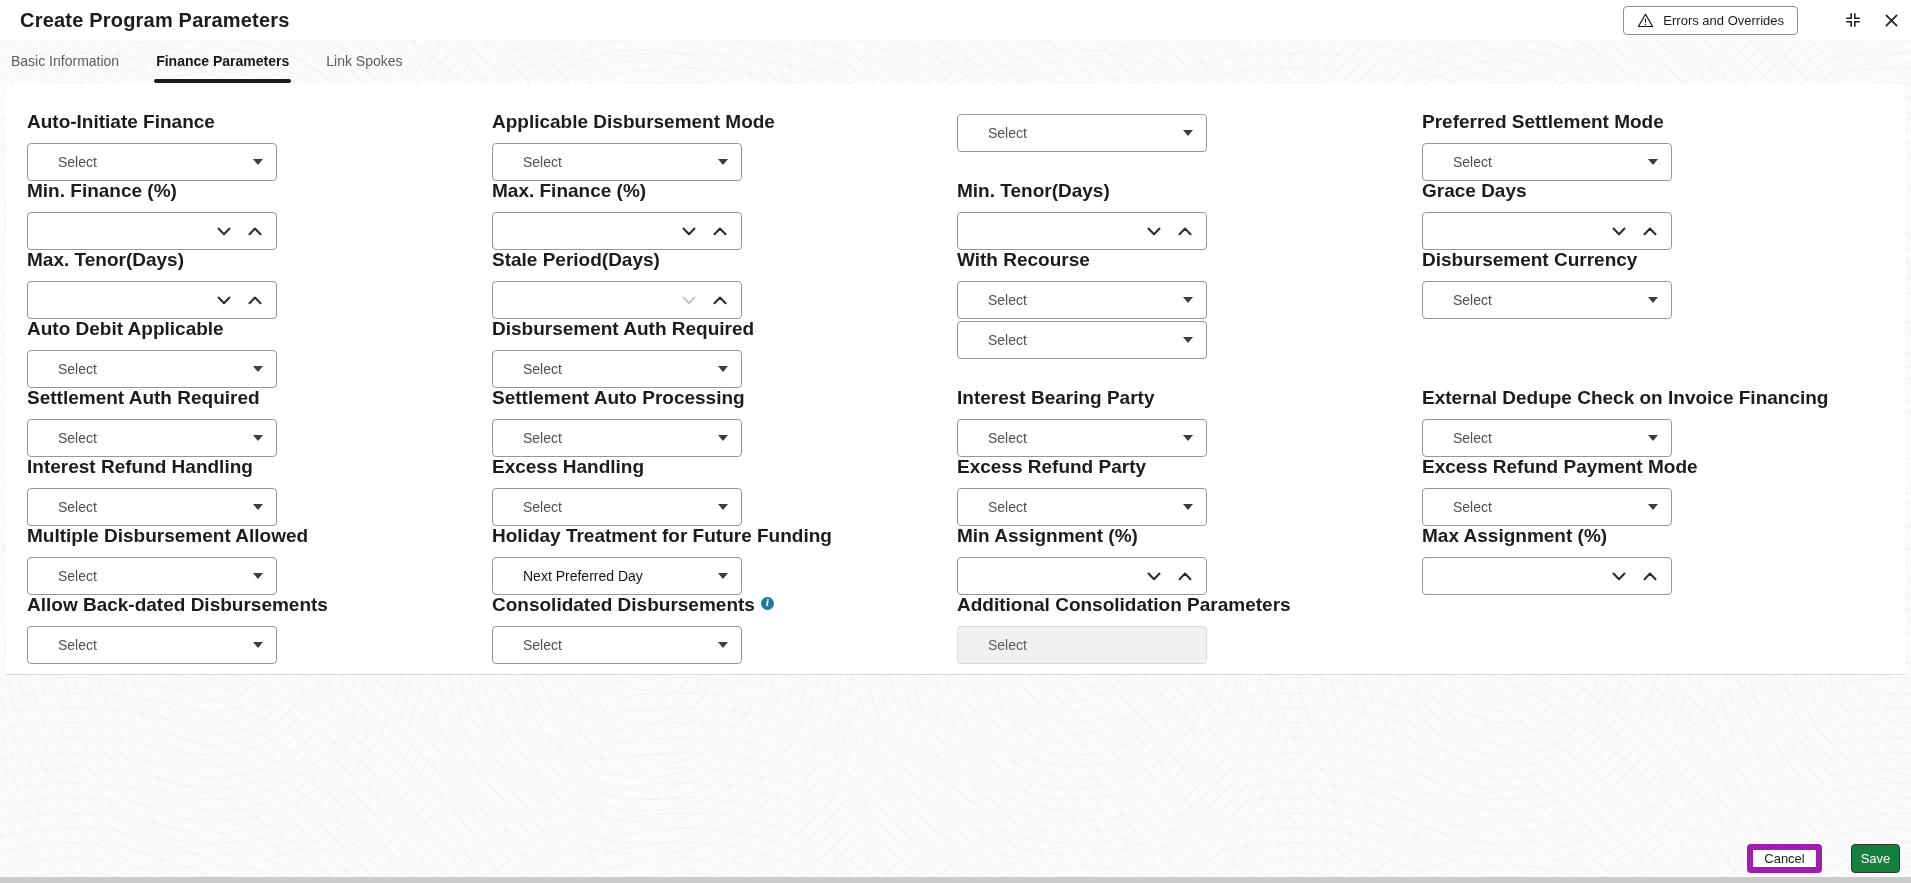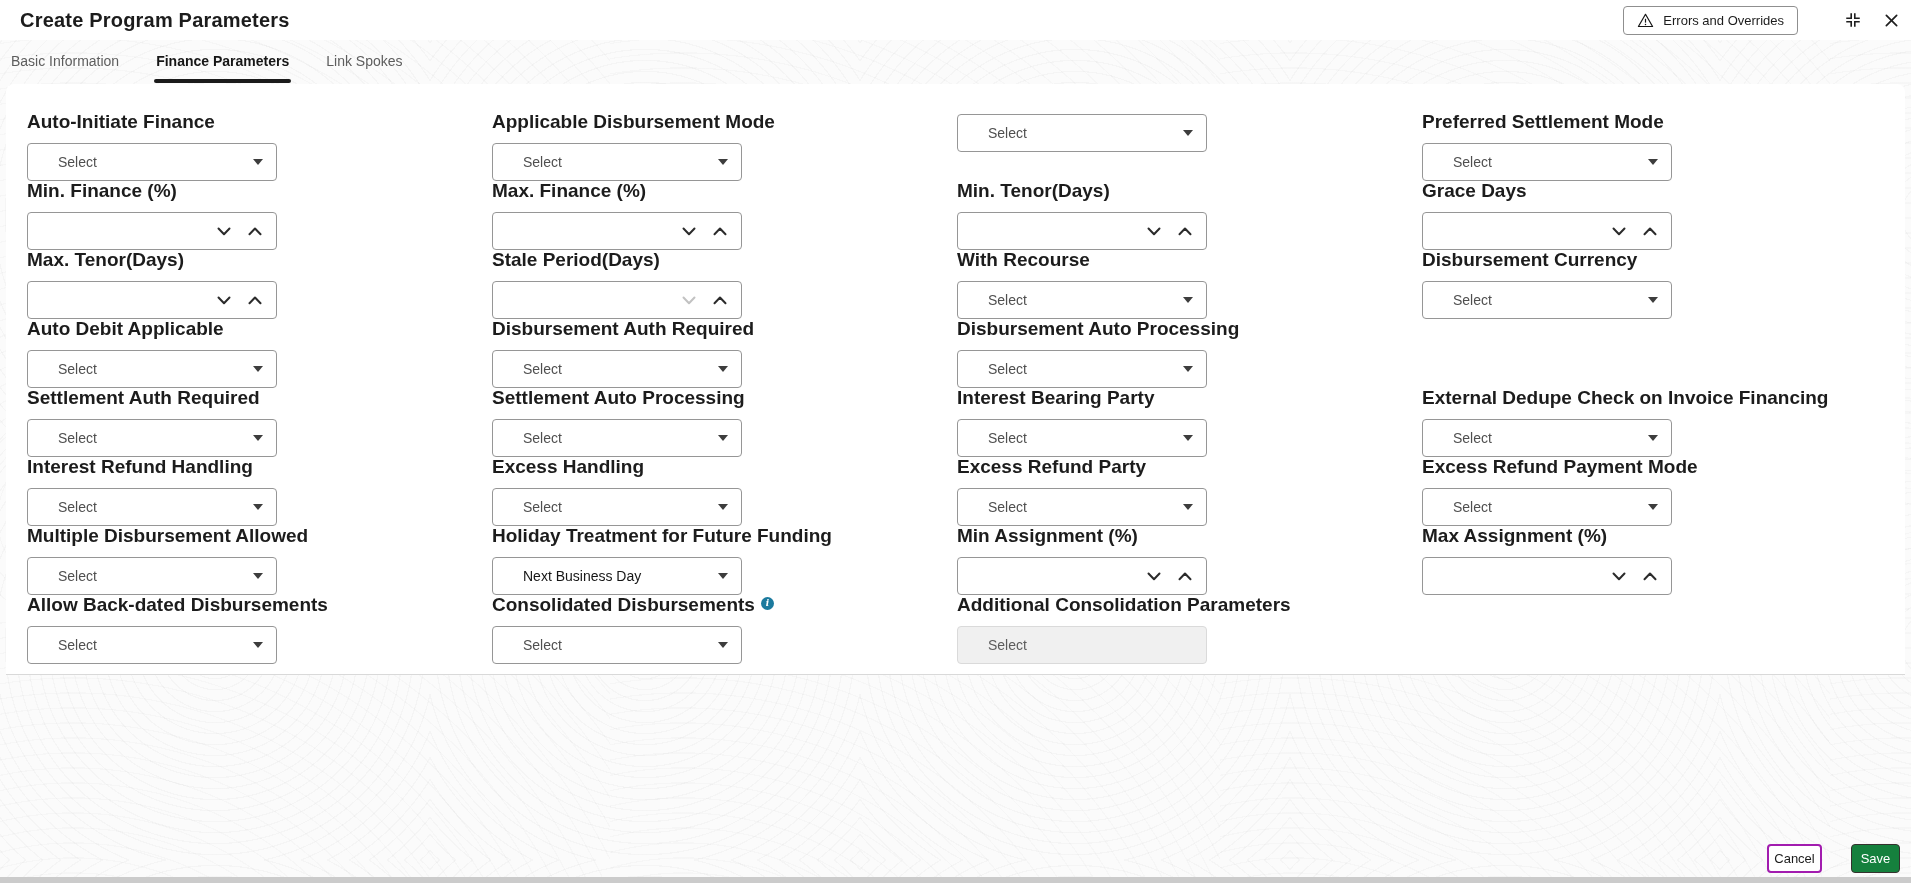--- a/index.html
+++ b/index.html
@@ -72,21 +72,21 @@
   .control.disabled { background:#f0f0f0; border-color:#dadada; cursor:default; }
   .control.disabled .val { color:#5c5c5c; }
   .caret { position:absolute; right:13px; top:50%; transform:translateY(-50%); display:flex; }
   .spin-btns { position:absolute; right:14px; top:0; height:100%; display:flex; align-items:center; gap:17px; }
   .chev { display:flex; align-items:center; color:#2b2b2b; cursor:pointer; }
   .chev.dim { color:#c2c2c2; }
 
   
   .footer-actions { position:absolute; right:11px; bottom:10px; display:flex; z-index:5; }
   .btn { height:29px; border-radius:4px; font-size:13px; display:flex; align-items:center; justify-content:center; cursor:pointer; }
-  .cancel-btn { width:55px; background:#ffffff; border:2px solid #a21caf; color:#1c1c1c; margin-right:29px; }
+  .cancel-btn { width:75px; background:#ffffff; border:6px solid #a21caf; color:#1c1c1c; margin-right:29px; }
   .save-btn { width:49px; background:#15803d; border:1px solid #35312e; color:#ffffff; }
   .hscrollbar { position:absolute; left:0; bottom:0; width:100%; height:6px; background:#cbcbcb; z-index:6; }
 </style>
 </head>
 <body>
 
 <div class="header">
   <div class="page-title">Create Program Parameters</div>
   <div class="header-right">
     <button class="errors-btn">
@@ -339,23 +339,20 @@
         <div class="control select">
           <span class="val ph">Select</span>
           <span class="caret">
             <svg width="10" height="6" viewBox="0 0 10 6">
               <path d="M0 0 L10 0 L5 6 Z" fill="#3d3d3d"></path>
             </svg>
           </span>
         </div>
       </div>
       <div class="cell">
-        <div class="label-row">
-          <span class="flabel">Disbursement Auto Processing</span>
-        </div>
         <div class="control select">
           <span class="val ph">Select</span>
           <span class="caret">
             <svg width="10" height="6" viewBox="0 0 10 6">
               <path d="M0 0 L10 0 L5 6 Z" fill="#3d3d3d"></path>
             </svg>
           </span>
         </div>
       </div>
       <div class="cell"></div>
@@ -474,21 +471,21 @@
               <path d="M0 0 L10 0 L5 6 Z" fill="#3d3d3d"></path>
             </svg>
           </span>
         </div>
       </div>
       <div class="cell">
         <div class="label-row">
           <span class="flabel">Holiday Treatment for Future Funding</span>
         </div>
         <div class="control select">
-          <span class="val chosen">Next Business Day</span>
+          <span class="val chosen">Next Preferred Day</span>
           <span class="caret">
             <svg width="10" height="6" viewBox="0 0 10 6">
               <path d="M0 0 L10 0 L5 6 Z" fill="#3d3d3d"></path>
             </svg>
           </span>
         </div>
       </div>
       <div class="cell">
         <div class="label-row">
           <span class="flabel">Min Assignment (%)</span>

